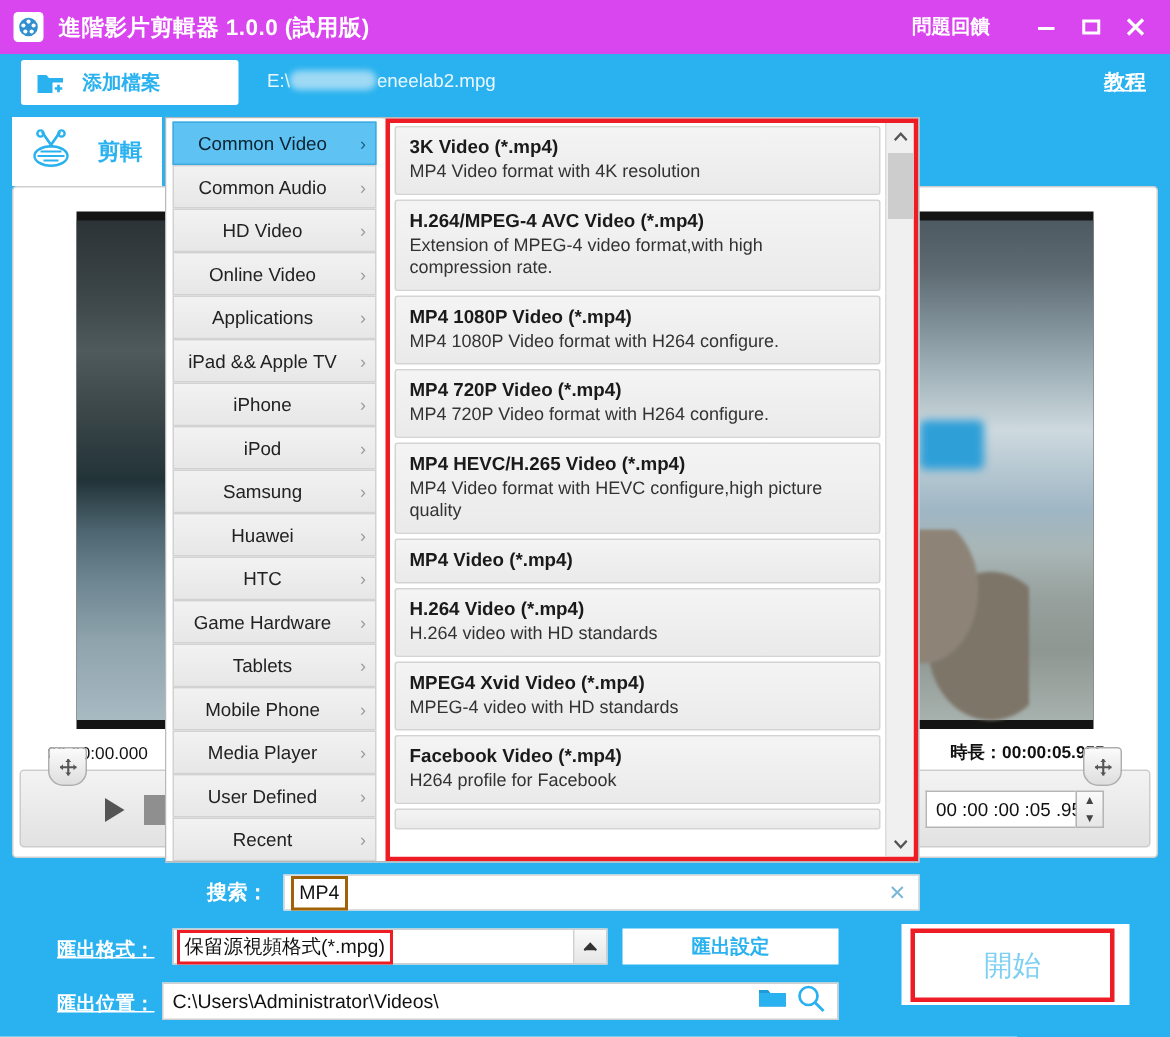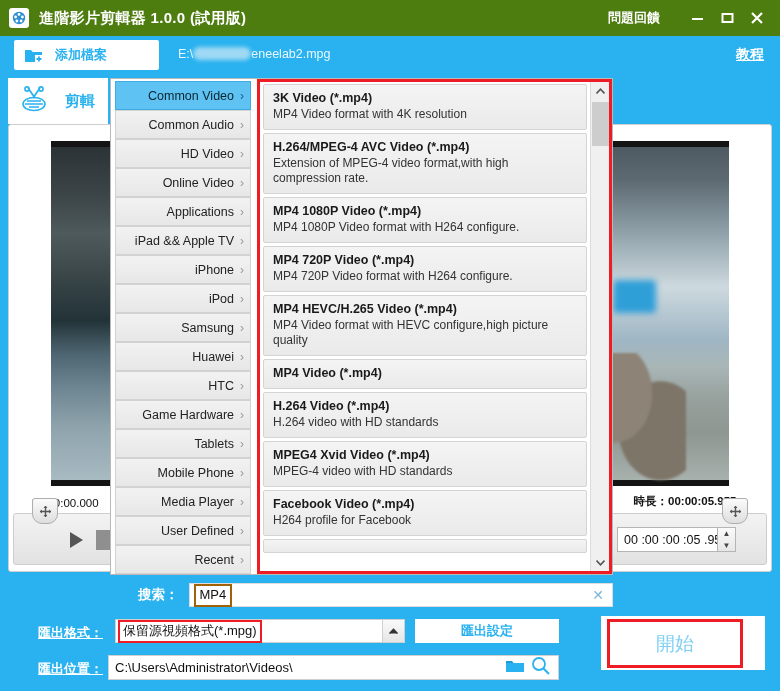--- a/index.html
+++ b/index.html
@@ -6,21 +6,21 @@
   html, body {
     width: 780px; height: 691px;
     overflow: hidden;
     font-family: "Liberation Sans", "DejaVu Sans", sans-serif;
   }
   body { background: #29b2ef; position: relative; }
 
   
   #titlebar {
     position: absolute; left: 0; top: 0; width: 780px; height: 36px;
-    background: #4d7c0f; display: flex; align-items: center;
+    background: #d946ef; display: flex; align-items: center;
   }
   #app-logo {
     width: 20px; height: 20px; margin-left: 9px; border-radius: 3px;
     background: #ffffff; color: #1f8fcc; font-size: 13px;
     display: flex; align-items: center; justify-content: center;
   }
   #app-title {
     margin-left: 10px; color: #ffffff; font-size: 15px; font-weight: bold;
     letter-spacing: .3px; white-space: nowrap;
   }
@@ -179,21 +179,21 @@
   .cat-item {
     height: 29px; margin-bottom: 0px;
     background: linear-gradient(to bottom,#f2f2f2,#e7e7e7);
     border: 1px solid #d2d2d2;
     display: flex; align-items: center; cursor: pointer;
   }
   .cat-item.sel {
     background: #5ec3f2; border-color: #3fabe0;
   }
   .cat-label {
-    flex: 1; text-align: right; font-size: 12.5px; color: #222;
+    flex: 1; text-align: center; font-size: 12.5px; color: #222;
     white-space: nowrap;
   }
   .cat-item.sel .cat-label { color: #0b2330; }
   .cat-arrow { width: 16px; text-align: center; font-size: 12px; color: #9a9a9a; }
   .cat-item.sel .cat-arrow { color: #1c5f80; }
 
   #fmt-wrap {
     position: absolute; left: 146px; right: 0; top: 0; bottom: 0;
     border-left: 3px solid #ee1c25;
     border-top: 3px solid #ee1c25;
@@ -294,21 +294,21 @@
     background: #ffffff; border: 1px solid #cfcfcf;
     display: flex; align-items: center;
   }
   #location-value {
     margin-left: 6px; font-size: 13px; color: #111; white-space: nowrap;
   }
   #folder-icon { margin-left: auto; margin-right: 6px; cursor: pointer; }
   #search-loc-icon { margin-right: 8px; cursor: pointer; }
 
   #start-wrap {
-    position: absolute; left: 601px; top: 616px; width: 164px; height: 54px;
+    position: absolute; left: 601px; top: 616px; width: 152px; height: 54px;
     background: #ffffff;
   }
   #start-btn {
     position: absolute; left: 6px; top: 3px; width: 136px; height: 49px;
     border: 3px solid #ee1c25; background: #ffffff;
     display: flex; align-items: center; justify-content: center;
     color: #7fd0f3; font-size: 19px; cursor: pointer;
   }
 </style>
 </head>

